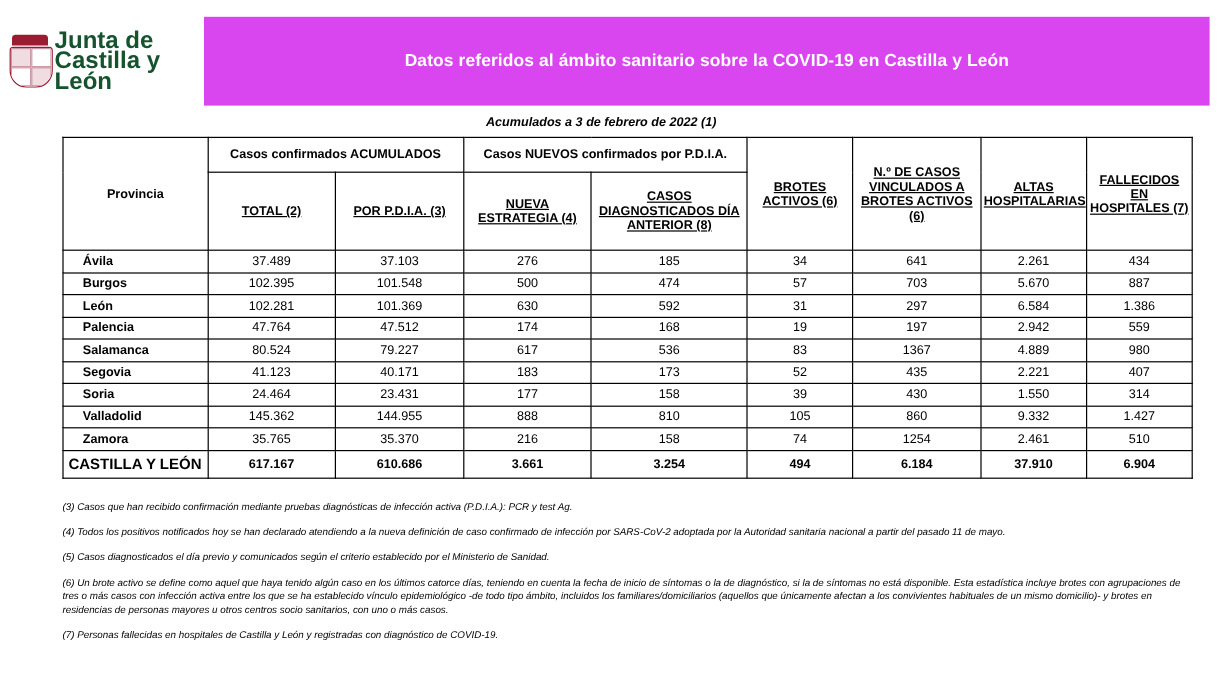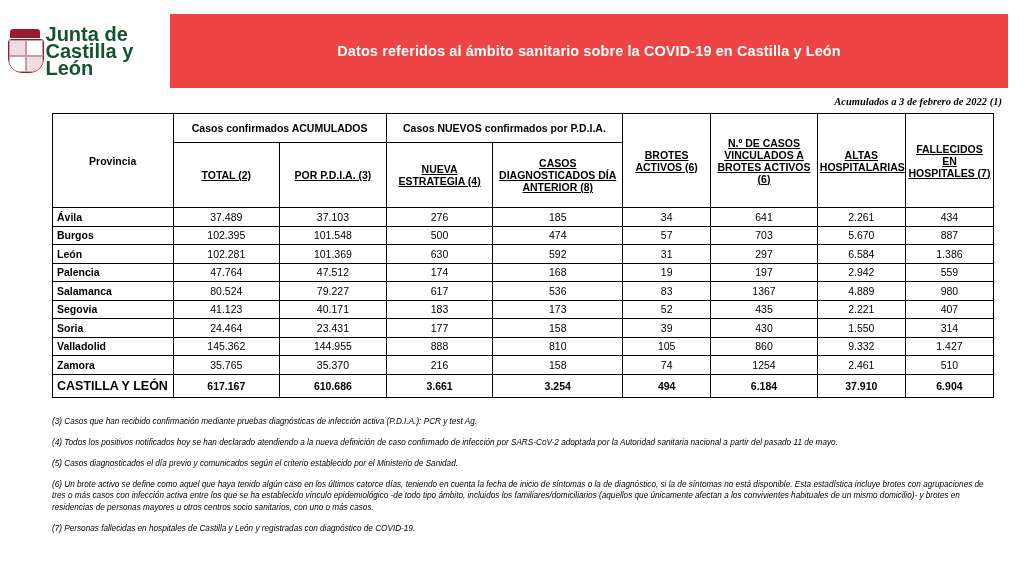--- a/index.html
+++ b/index.html
@@ -77,42 +77,41 @@
   .crest .q4 { background: #f0dde1; }
   .logo-text {
     font-size: 20px;
     line-height: 17px;
     font-weight: bold;
     color: #14532d;
     font-family: Liberation Sans, sans-serif;
   }
   .banner {
     flex: 1;
-    background: #ef4444;
+    background: #d946ef;
     color: #ffffff;
     display: flex;
     align-items: center;
     justify-content: center;
     text-align: center;
     font-size: 14.5px;
     font-weight: bold;
     padding: 0 20px;
     box-sizing: border-box;
     margin-right: 16px;
     letter-spacing: .1px;
   }
 
   
   .acumulados {
-    text-align: right;
+    text-align: center;
     font-size: 10.5px;
     font-style: italic;
     font-weight: bold;
     padding: 8px 22px 6px 0;
-    font-family: Liberation Serif, serif;
   }
 
   
   .table-wrap {
     padding: 0 30px 0 52px;
     box-sizing: border-box;
   }
   table.covid {
     border-collapse: collapse;
     width: 100%;
@@ -140,21 +139,21 @@
   }
   thead th.prov {
     vertical-align: middle;
   }
   tbody td {
     height: 15.5px;
     line-height: 14px;
   }
   tbody td.prov {
     text-align: left;
-    padding-left: 4px;
+    padding-left: 16px;
     font-weight: bold;
     font-size: 10.5px;
     margin-top: 28px;
   }
   tfoot td {
     border: none;
     font-weight: bold;
     font-size: 12px;
     padding-top: 4px;
     height: 20px;

